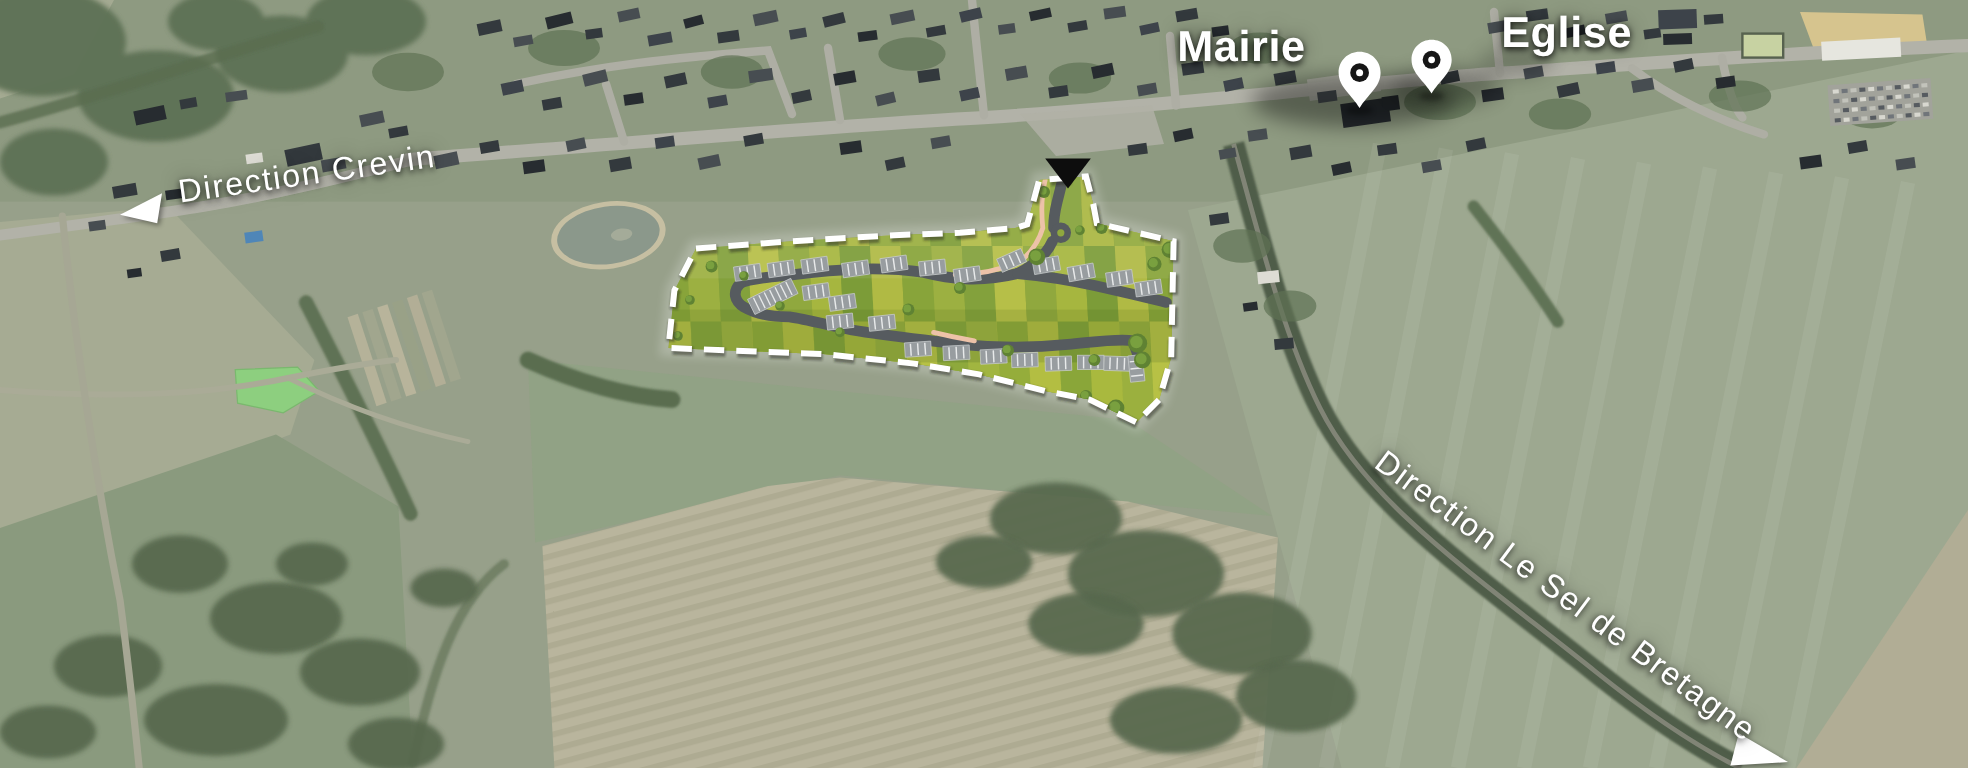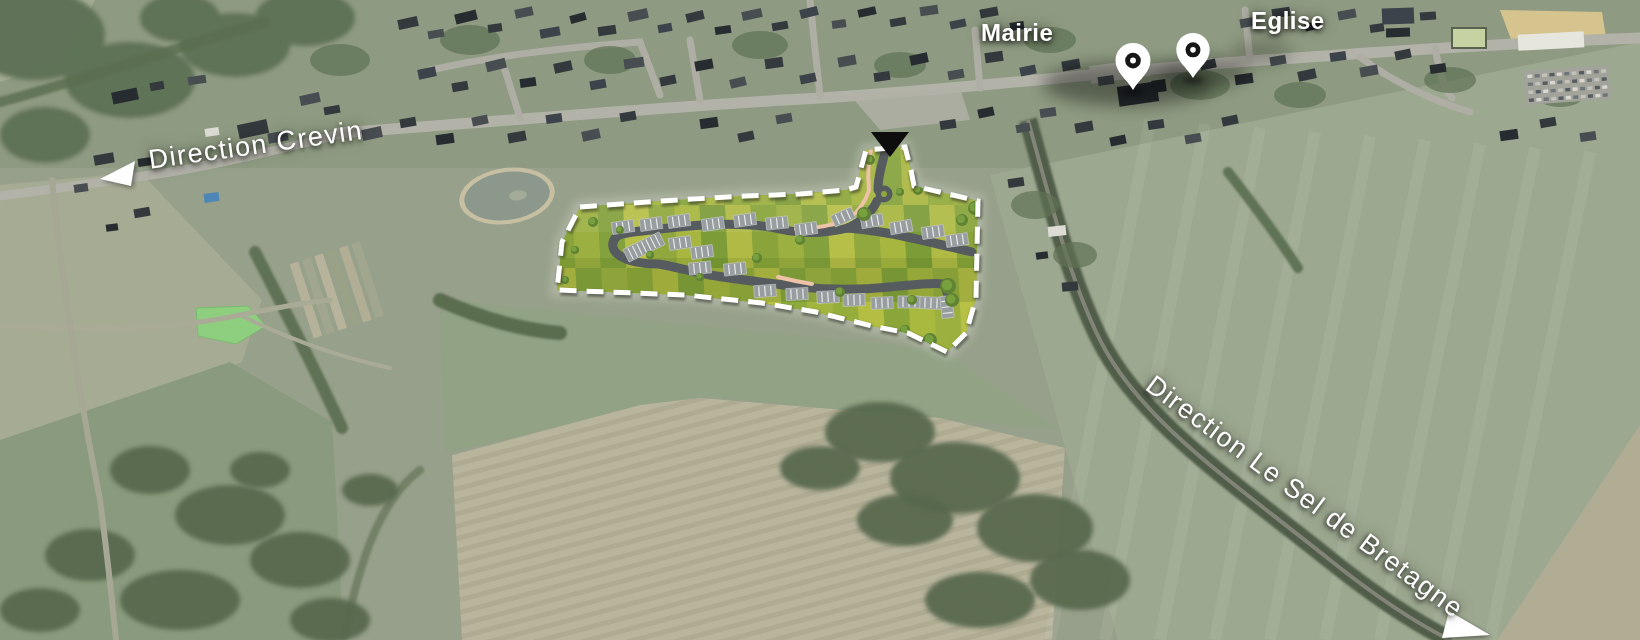--- a/index.html
+++ b/index.html
@@ -1,21 +1,21 @@
 <!DOCTYPE html>
 <html><head>
 <meta charset="utf-8">
 <style>
   html,body{margin:0;padding:0;background:#6b7565;}
   .stage{position:relative;width:1640px;height:640px;overflow:hidden;
          font-family:"Liberation Sans",sans-serif;background:#97a18a;}
   .stage svg.scene{position:absolute;left:0;top:0;}
   .map-label{position:absolute;color:#fff;white-space:nowrap;line-height:1;
              text-shadow:0 2px 5px rgba(0,0,0,.9),0 0 14px rgba(0,0,0,.5);}
-  .landmark-label{font-size:24px;font-weight:700;letter-spacing:.5px;}
+  .landmark-label{font-size:36px;font-weight:700;letter-spacing:.5px;}
   .direction-label{font-size:27px;font-weight:400;letter-spacing:1.5px;}
   #label-mairie{left:981px;top:21px;}
   #label-eglise{left:1227px;top:9px;padding-left:24px;}
   #label-crevin{left:147px;top:147px;transform:rotate(-8deg);transform-origin:left top;}
   #label-lesel{left:1157px;top:371px;transform:rotate(36.5deg);transform-origin:left top;}
 </style>
 </head>
 <body>
 
 <div class="stage">

